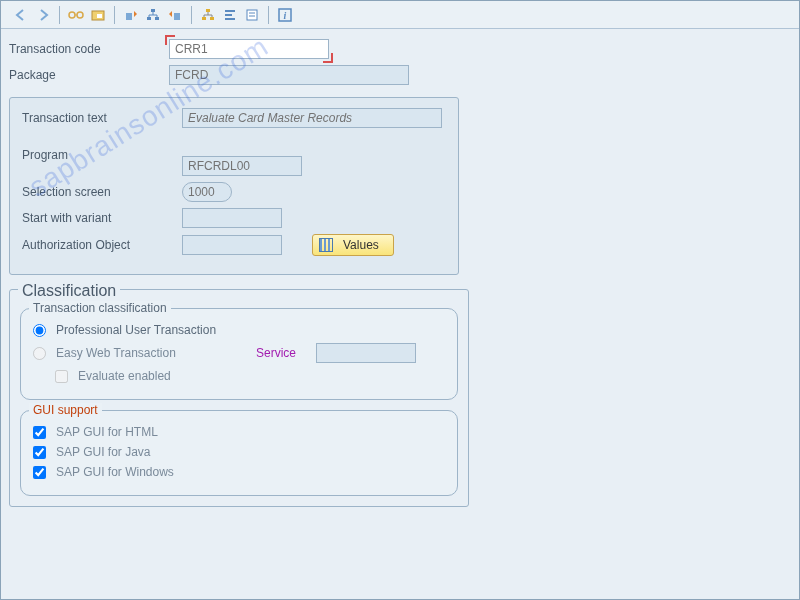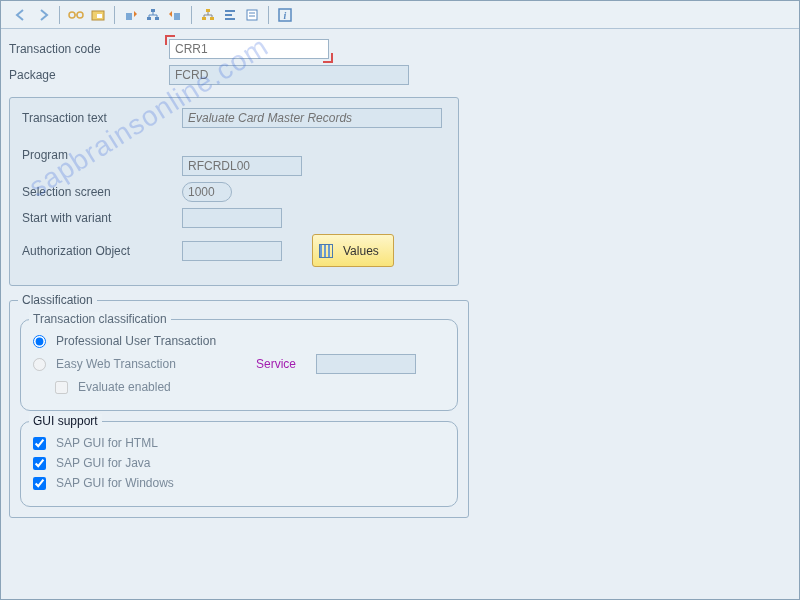--- a/index.html
+++ b/index.html
@@ -121,21 +121,21 @@
   .radio-row.active { color: #5a6a7a; }
   .indent { margin-left: 22px; }
 
   .values-btn {
     display: inline-flex;
     align-items: center;
     gap: 10px;
     background: linear-gradient(#fef6c8, #f9e47a);
     border: 1px solid #c9a34a;
     border-radius: 3px;
-    height: 33px;
+    height: 22px;
     padding: 0 14px 0 6px;
     cursor: pointer;
     margin-left: 30px;
   }
   .values-btn .icon {
     width: 14px; height: 14px;
     display: inline-block;
     border: 1px solid #4a7ab0;
     background: repeating-linear-gradient(90deg, #6a9acf 0 2px, transparent 2px 4px);
   }
@@ -148,21 +148,21 @@
     padding: 18px 10px 10px;
     width: 460px;
     position: relative;
   }
   .outer-group > .title {
     position: absolute;
     top: -8px; left: 8px;
     background: #e8eff5;
     padding: 0 4px;
     color: #4a5a6a;
-    font-size: 12px;
+    font-size: 16px;
   }
 </style>
 </head>
 <body>
 
 <div class="window">
 
   <div class="watermark">sapbrainsonline.com</div>
 
   <div class="toolbar">
@@ -304,21 +304,21 @@
           <span style="color:#a21caf; margin-right:10px">Service</span>
           <input class="field readonly" style="width: 100px;" readonly="" value="">
         </div>
         <div class="check-row indent">
           <input type="checkbox" disabled="" style="">
           <span>Evaluate enabled</span>
         </div>
       </div>
 
       <div class="nested" style="padding-top:14px; position:relative; margin-bottom:0">
-        <span style="position:absolute; top:-8px; left:8px; background:#eaf1f6; padding:0 4px; color:#0f172a">GUI support</span>
+        <span style="position:absolute; top:-8px; left:8px; background:#eaf1f6; padding:0 4px; color:#c2410c">GUI support</span>
         <div class="check-row">
           <input type="checkbox" checked="" style="">
           <span>SAP GUI for HTML</span>
         </div>
         <div class="check-row">
           <input type="checkbox" checked="" style="">
           <span>SAP GUI for Java</span>
         </div>
         <div class="check-row">
           <input type="checkbox" checked="" style="">

